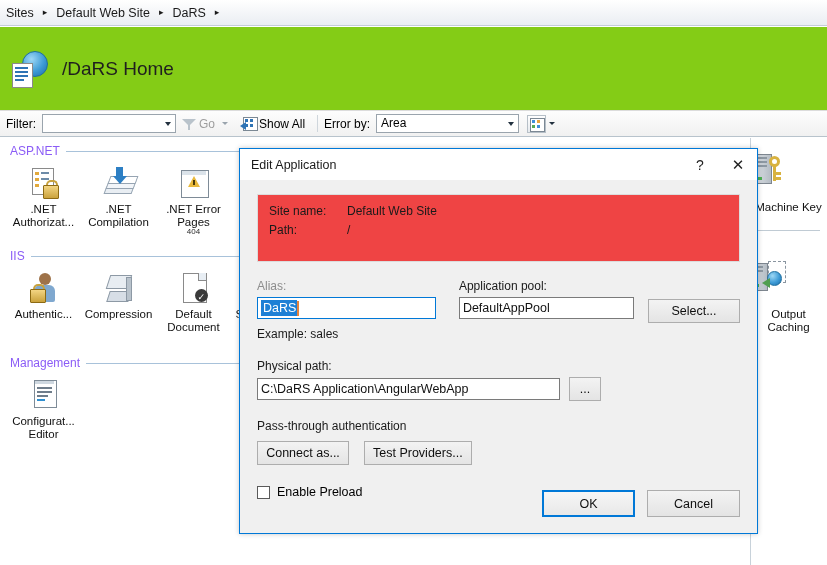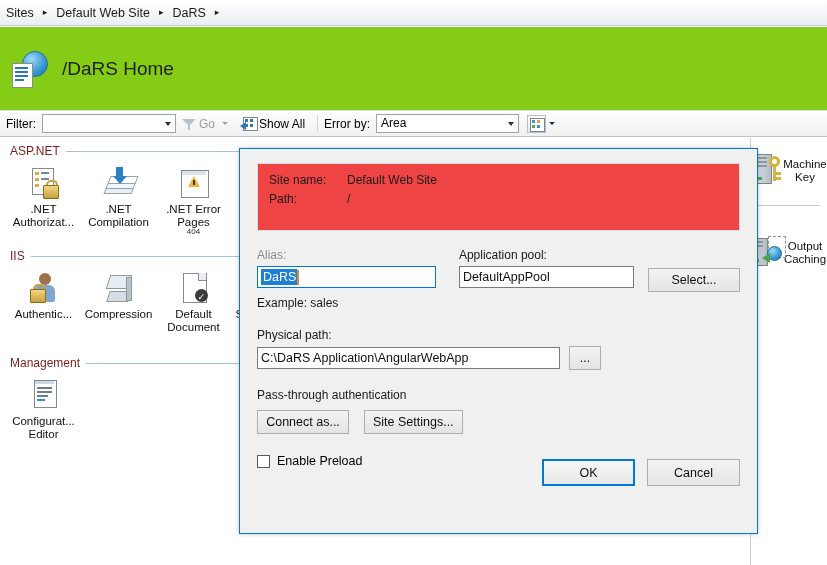--- a/index.html
+++ b/index.html
@@ -162,21 +162,21 @@
   }
   .group-header {
     display: flex;
     align-items: center;
     gap: 6px;
     padding: 0 6px 0 10px;
     height: 18px;
     margin-top: 4px;
   }
   .group-header .gh-text {
-    color: #7f1d1d;
+    color: #8b5cf6;
     font-size: 12px;
     white-space: nowrap;
   }
   .group-header .gh-line {
     flex: 1;
     height: 1px;
     background: #a8c2da;
   }
   .tiles {
     display: flex;
@@ -200,21 +200,21 @@
   .tile-label {
     font-size: 11.5px;
     line-height: 13px;
     color: #111111;
     width: 75px;
     word-wrap: break-word;
   }
   .rt-tile {
     width: 76px;
     display: flex;
-    align-items: center;
+    flex-direction: column;
     text-align: center;
     padding-top: 10px;
     gap: 12px;
   }
   .rt-sep {
     width: 62px;
     height: 1px;
     background: #c0cbd4;
     margin: 16px auto 0 auto;
   }
@@ -653,20 +653,25 @@
       <span class="ic" style="left:4px;top:25px;width:4px;height:3px;background:#4caf50;"></span>
       <span class="ic" style="left:17px;top:2px;width:16px;height:20px;background:#ffffff;border:1px dashed #8a95a0;"></span>
       <span class="ic globe" style="left:16px;top:12px;width:13px;height:13px;"></span>
       <span class="ic" style="left:11px;top:19px;width:0;height:0;border-top:5px solid transparent;border-bottom:5px solid transparent;border-right:8px solid #4f9e4f;"></span>
     </span>
     <span class="tile-label">Output Caching</span>
   </div>
 </div>
 
 <div class="dialog">
+  <div class="dlg-titlebar">
+    <span class="dlg-title">Edit Application</span>
+    <span class="dlg-help">?</span>
+    <span class="dlg-close">✕</span>
+  </div>
 
   <div class="dlg-body">
 
     <div class="info-box">
       <div class="info-row">
         <span class="info-key">Site name:</span>
         <span>Default Web Site</span>
       </div>
       <div class="info-row">
         <span class="info-key">Path:</span>
@@ -702,21 +707,21 @@
           <span>C:\DaRS Application\AngularWebApp</span>
         </div>
         <button class="btn square">...</button>
       </div>
     </div>
 
     <div class="section-gap">
       <div class="subhead">Pass-through authentication</div>
       <div class="btn-row">
         <button class="btn">Connect as...</button>
-        <button class="btn">Site Settings...</button>
+        <button class="btn">Test Providers...</button>
       </div>
     </div>
 
     <div class="check-row">
       <span class="checkbox"></span>
       <span class="check-label">Enable Preload</span>
     </div>
 
     <div class="dlg-footer">
       <button class="btn default">OK</button>

